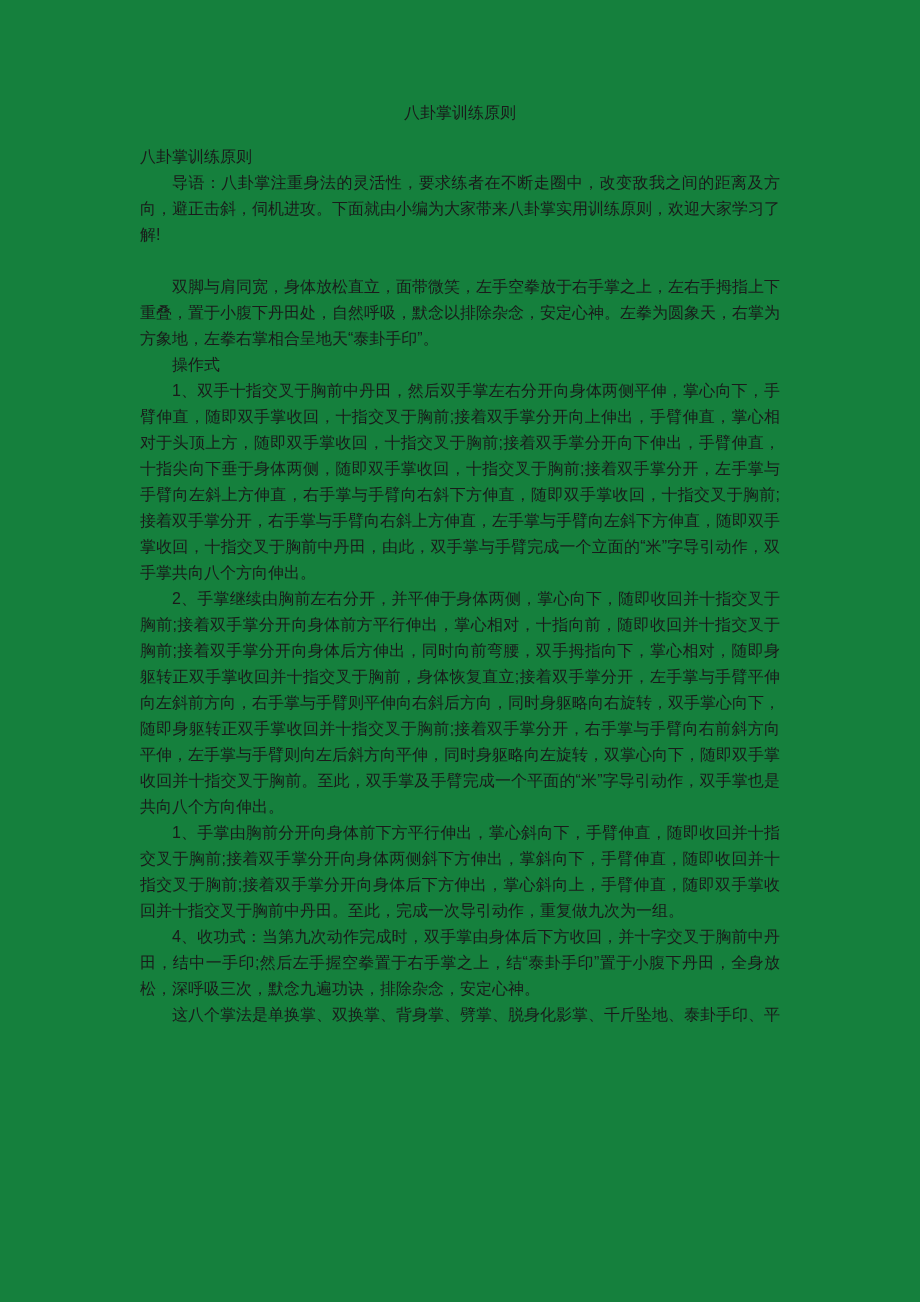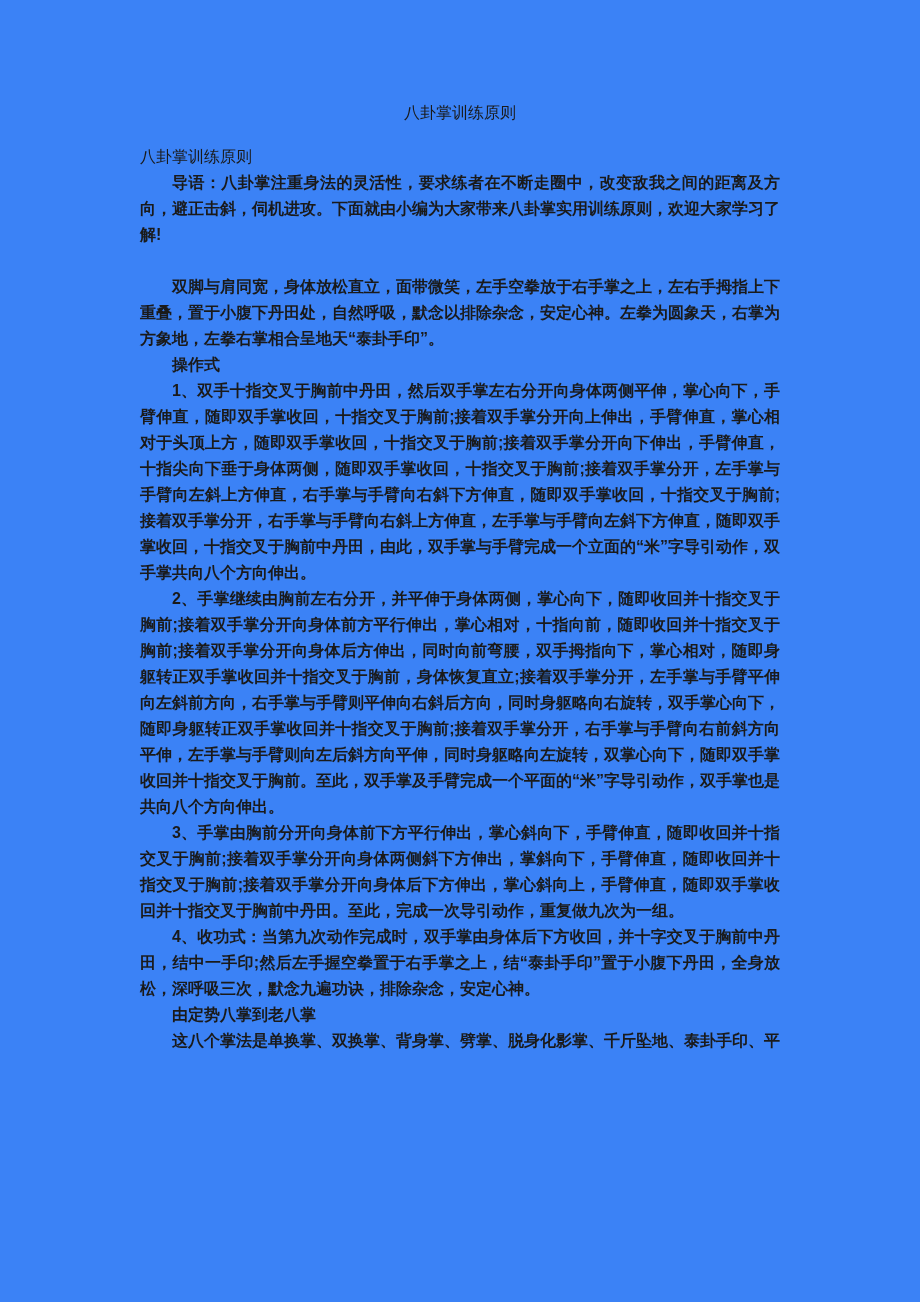--- a/index.html
+++ b/index.html
@@ -6,21 +6,21 @@
     margin: 0;
     padding: 0;
     background: #ffffff;
   }
   body {
     font-family: "Liberation Sans", "DejaVu Sans", sans-serif;
   }
   .page {
     width: 920px;
     min-height: 1302px;
-    background: #3b82f6;
+    background: #15803d;
     box-sizing: border-box;
     padding: 100px 140px 60px 140px;
     color: #000000;
   }
   .doc-title {
     font-size: 16px;
     line-height: 26px;
     font-weight: normal;
     text-align: center;
     margin: 0 0 18px 0;
@@ -31,34 +31,32 @@
     font-size: 16px;
     line-height: 26px;
     min-height: 26px;
     text-align: justify;
     text-justify: inter-ideograph;
     word-break: break-all;
     color: #1a1a1a;
   }
   .doc-body p.indent {
     text-indent: 2em;
-    font-weight: bold;
   }
 </style>
 </head>
 <body>
 
 <div class="page">
   <h1 class="doc-title">八卦掌训练原则</h1>
   <div class="doc-body">
     <p>八卦掌训练原则</p>
     <p class="indent">导语：八卦掌注重身法的灵活性，要求练者在不断走圈中，改变敌我之间的距离及方向，避正击斜，伺机进攻。下面就由小编为大家带来八卦掌实用训练原则，欢迎大家学习了解!</p>
     <p></p>
     <p class="indent">双脚与肩同宽，身体放松直立，面带微笑，左手空拳放于右手掌之上，左右手拇指上下重叠，置于小腹下丹田处，自然呼吸，默念以排除杂念，安定心神。左拳为圆象天，右掌为方象地，左拳右掌相合呈地天“泰卦手印”。</p>
     <p class="indent">操作式</p>
     <p class="indent">1、双手十指交叉于胸前中丹田，然后双手掌左右分开向身体两侧平伸，掌心向下，手臂伸直，随即双手掌收回，十指交叉于胸前;接着双手掌分开向上伸出，手臂伸直，掌心相对于头顶上方，随即双手掌收回，十指交叉于胸前;接着双手掌分开向下伸出，手臂伸直，十指尖向下垂于身体两侧，随即双手掌收回，十指交叉于胸前;接着双手掌分开，左手掌与手臂向左斜上方伸直，右手掌与手臂向右斜下方伸直，随即双手掌收回，十指交叉于胸前;接着双手掌分开，右手掌与手臂向右斜上方伸直，左手掌与手臂向左斜下方伸直，随即双手掌收回，十指交叉于胸前中丹田，由此，双手掌与手臂完成一个立面的“米”字导引动作，双手掌共向八个方向伸出。</p>
     <p class="indent">2、手掌继续由胸前左右分开，并平伸于身体两侧，掌心向下，随即收回并十指交叉于胸前;接着双手掌分开向身体前方平行伸出，掌心相对，十指向前，随即收回并十指交叉于胸前;接着双手掌分开向身体后方伸出，同时向前弯腰，双手拇指向下，掌心相对，随即身躯转正双手掌收回并十指交叉于胸前，身体恢复直立;接着双手掌分开，左手掌与手臂平伸向左斜前方向，右手掌与手臂则平伸向右斜后方向，同时身躯略向右旋转，双手掌心向下，随即身躯转正双手掌收回并十指交叉于胸前;接着双手掌分开，右手掌与手臂向右前斜方向平伸，左手掌与手臂则向左后斜方向平伸，同时身躯略向左旋转，双掌心向下，随即双手掌收回并十指交叉于胸前。至此，双手掌及手臂完成一个平面的“米”字导引动作，双手掌也是共向八个方向伸出。</p>
-    <p class="indent">3、手掌由胸前分开向身体前下方平行伸出，掌心斜向下，手臂伸直，随即收回并十指交叉于胸前;接着双手掌分开向身体两侧斜下方伸出，掌斜向下，手臂伸直，随即收回并十指交叉于胸前;接着双手掌分开向身体后下方伸出，掌心斜向上，手臂伸直，随即双手掌收回并十指交叉于胸前中丹田。至此，完成一次导引动作，重复做九次为一组。</p>
+    <p class="indent">1、手掌由胸前分开向身体前下方平行伸出，掌心斜向下，手臂伸直，随即收回并十指交叉于胸前;接着双手掌分开向身体两侧斜下方伸出，掌斜向下，手臂伸直，随即收回并十指交叉于胸前;接着双手掌分开向身体后下方伸出，掌心斜向上，手臂伸直，随即双手掌收回并十指交叉于胸前中丹田。至此，完成一次导引动作，重复做九次为一组。</p>
     <p class="indent">4、收功式：当第九次动作完成时，双手掌由身体后下方收回，并十字交叉于胸前中丹田，结中一手印;然后左手握空拳置于右手掌之上，结“泰卦手印”置于小腹下丹田，全身放松，深呼吸三次，默念九遍功诀，排除杂念，安定心神。</p>
-    <p class="indent">由定势八掌到老八掌</p>
     <p class="indent">这八个掌法是单换掌、双换掌、背身掌、劈掌、脱身化影掌、千斤坠地、泰卦手印、平</p>
   </div>
 </div>
 
 </body></html>

